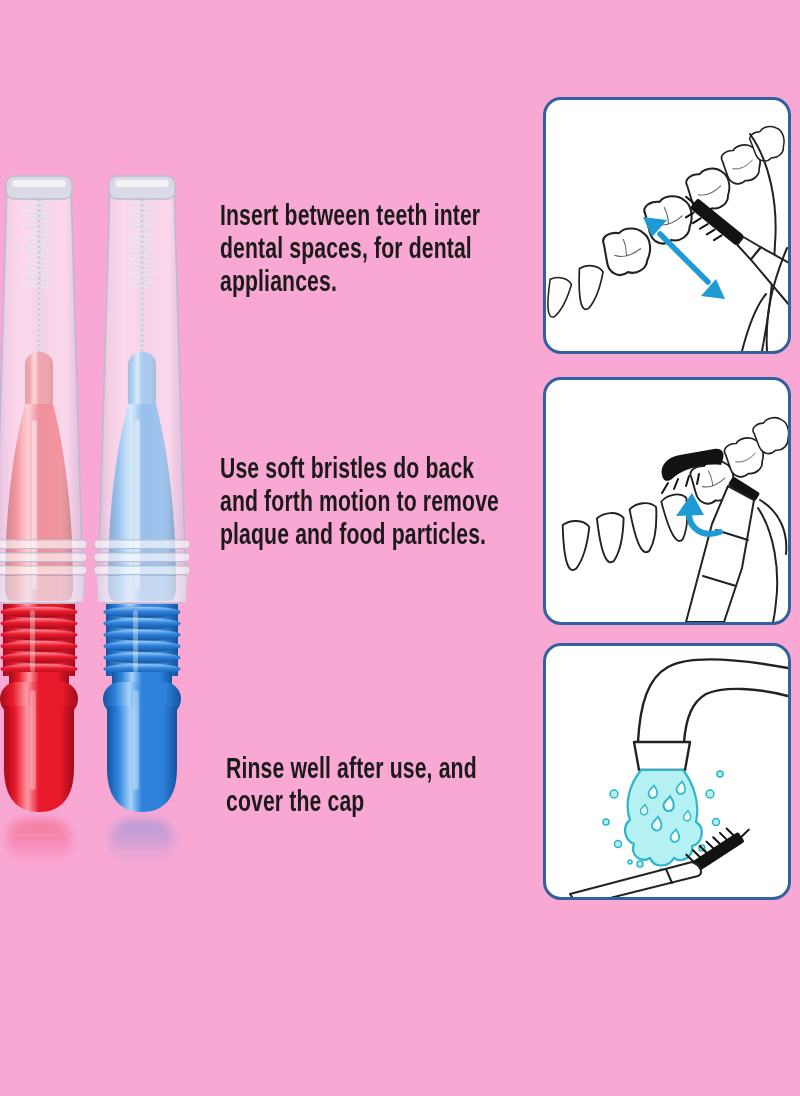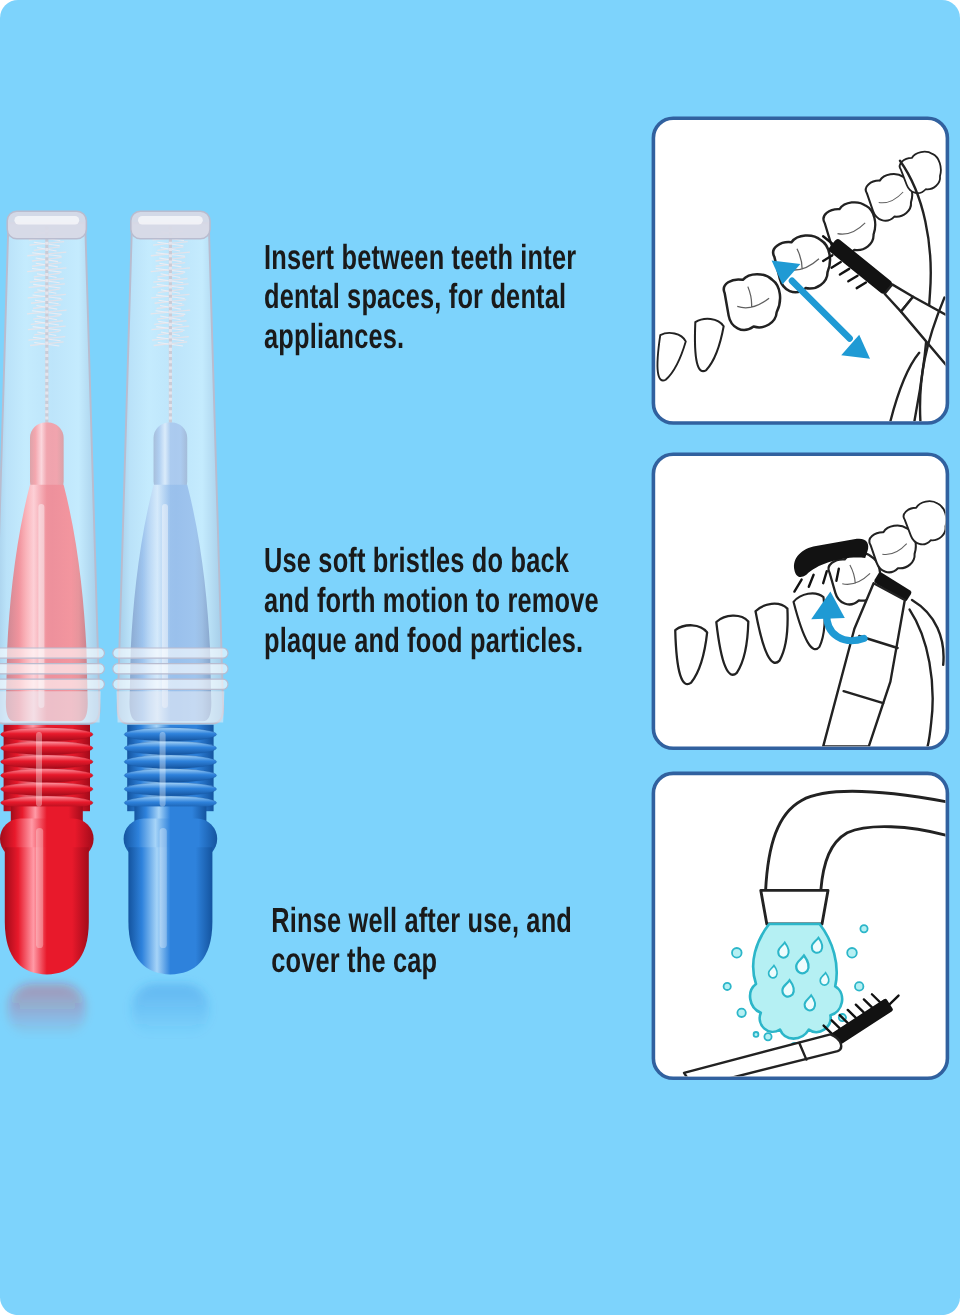--- a/index.html
+++ b/index.html
@@ -1,19 +1,18 @@
 <!DOCTYPE html>
 <html style="--text-color: #1a1a1a; --line-dark: #222222; --box-border: #31619f; --arrow-blue: #1f9ad4; --water-fill: #b5f0f3; --water-stroke: #2cb6c9; --brush-red-main: #e8192b; --brush-red-dark: #a30b1a; --brush-red-light: #ff9aa6; --brush-blue-main: #2e82dc; --brush-blue-dark: #14549f; --brush-blue-light: #a6d4f8; --cap-tint: #d8d9e6; --cap-edge: #b9bccf;"><head>
 <meta charset="utf-8">
 <style>
   html,body{margin:0;padding:0;background:#ffffff;}
   .canvas{
-    position:relative;width:800px;height:1096px;background:#7dd3fc;overflow:hidden;
+    position:relative;width:800px;height:1096px;background:#f9a8d4;overflow:hidden;
     font-family:"Liberation Sans", sans-serif;
-    border-radius:15px;
   }
   .instruction{
     position:absolute;
     font-weight:bold;
     font-size:29px;
     line-height:33px;
     color:var(--text-color,#1a1a1a);
     white-space:pre-line;
     transform:scaleX(0.73);
     transform-origin:left top;

